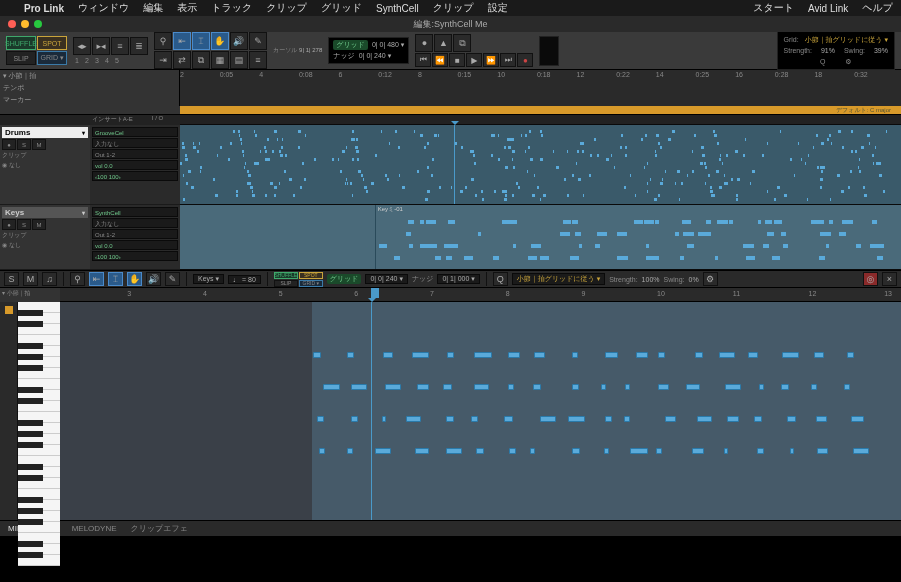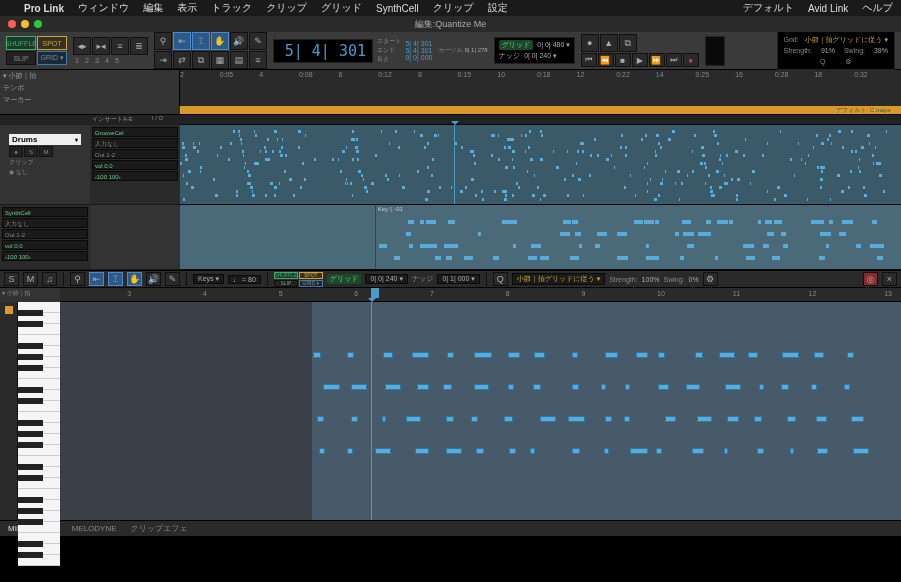--- a/index.html
+++ b/index.html
@@ -57,21 +57,21 @@
 .ruler-track { flex: 1; background: #2a2a2a; position: relative; font-size: 7px; color: #888; }
 .ruler-track span { position: absolute; top: 1px; }
 .conductor { height: 8px; background: #d89a2a; display:flex;}
 .conductor-left { width: 180px; background:#333;}
 .conductor-body { flex:1; background:#d89a2a; position:relative; font-size:6px; color:#553; }
 
 
 .tracks { display: flex; background: #2a2a2a; }
 .track-heads { width: 180px; background: #333; }
 .track-head { border-bottom: 1px solid #1a1a1a; display: flex; }
-.th-left { width: 90px; padding: 9px; }
+.th-left { width: 90px; padding: 2px; }
 .th-name { background: #eee; color: #000; font-size: 8px; font-weight: bold; padding: 1px 3px; display:flex; align-items:center; justify-content:space-between;}
 .th-name.dark { background:#555; color:#ccc;}
 .th-btns { display: flex; gap: 1px; margin-top: 1px; }
 .th-btn { width: 14px; height: 11px; background: #222; border: 1px solid #111; font-size: 6px; color: #888; display:flex;align-items:center;justify-content:center;}
 .th-sub { font-size: 6px; color: #888; margin-top: 1px; }
 .th-right { width: 90px; padding: 2px; background:#2a2a2a;}
 .io-slot { background:#1a1a1a; border:1px solid #0a0a0a; font-size:6px; color:#888; padding:0 2px; margin-bottom:1px; height:10px; line-height:10px; overflow:hidden;}
 .io-slot.grn { color:#6fc88b;}
 
 .track-lanes { flex: 1; background: #1a1a1a; position: relative; }
@@ -119,32 +119,32 @@
   <span>ウィンドウ</span>
   <span>編集</span>
   <span>表示</span>
   <span>トラック</span>
   <span>クリップ</span>
   <span>グリッド</span>
   <span>SynthCell</span>
   <span>クリップ</span>
   <span>設定</span>
   <span class="spacer"></span>
-  <span>デフォルト</span>
+  <span>スタート</span>
   <span>Avid Link</span>
   <span>ヘルプ</span>
 </div>
 
 <div class="titlebar">
   <div class="traffic">
     <span class="tr-red"></span>
     <span class="tr-yel"></span>
     <span class="tr-grn"></span>
   </div>
-  <div class="title">編集:Quantize Me</div>
+  <div class="title">編集:SynthCell Me</div>
 </div>
 
 <div class="toolbar">
   <div class="mode-group">
     <div class="mode-row">
       <div class="mode-btn on-grn">SHUFFLE</div>
       <div class="mode-btn on-yel">SPOT</div>
     </div>
     <div class="mode-row">
       <div class="mode-btn">SLIP</div>
@@ -180,35 +180,20 @@
     <div class="btn-cluster" style="margin-top:1px">
       <div class="tbtn">⇥</div>
       <div class="tbtn">⇄</div>
       <div class="tbtn">⧉</div>
       <div class="tbtn">▦</div>
       <div class="tbtn">▤</div>
       <div class="tbtn">≡</div>
     </div>
   </div>
 
-  <div class="counter-block">
-    <div class="counter">
-      <div class="counter-main">5| 4| 301</div>
-    </div>
-    <div class="counter-labels">
-      <div>スタート</div>
-      <div>エンド</div>
-      <div>長さ</div>
-    </div>
-    <div class="counter-vals">
-      <div>5| 4| 301</div>
-      <div>5| 4| 301</div>
-      <div>0| 0| 000</div>
-    </div>
-  </div>
 
   <div style="font-size:6px;color:#888">
     <span>カーソル</span>
     <span class="val-txt">9| 1| 278</span>
   </div>
 
   <div class="display-group">
     <div class="row">
       <span class="pill-grn">グリッド</span>
       <span class="val-txt">0| 0| 480 ▾</span>
@@ -321,20 +306,33 @@
       <div class="th-right">
         <div class="io-slot grn">GrooveCel</div>
         <div class="io-slot">入力なし</div>
         <div class="io-slot">Out 1-2</div>
         <div class="io-slot grn">vol   0.0</div>
         <div class="io-slot grn">‹100  100›</div>
       </div>
     </div>
 
     <div class="track-head" style="height:65px">
+      <div class="th-left">
+        <div class="th-name dark">
+            <span>Keys</span>
+            <span class="dd">▾</span>
+          </div>
+        <div class="th-btns">
+          <div class="th-btn">●</div>
+          <div class="th-btn">S</div>
+          <div class="th-btn">M</div>
+        </div>
+        <div class="th-sub">クリップ</div>
+        <div class="th-sub">◉ なし</div>
+      </div>
       <div class="th-right">
         <div class="io-slot grn">SynthCell</div>
         <div class="io-slot">入力なし</div>
         <div class="io-slot">Out 1-2</div>
         <div class="io-slot grn">vol   0.0</div>
         <div class="io-slot grn">‹100  100›</div>
       </div>
     </div>
   </div>
   <div class="track-lanes">

